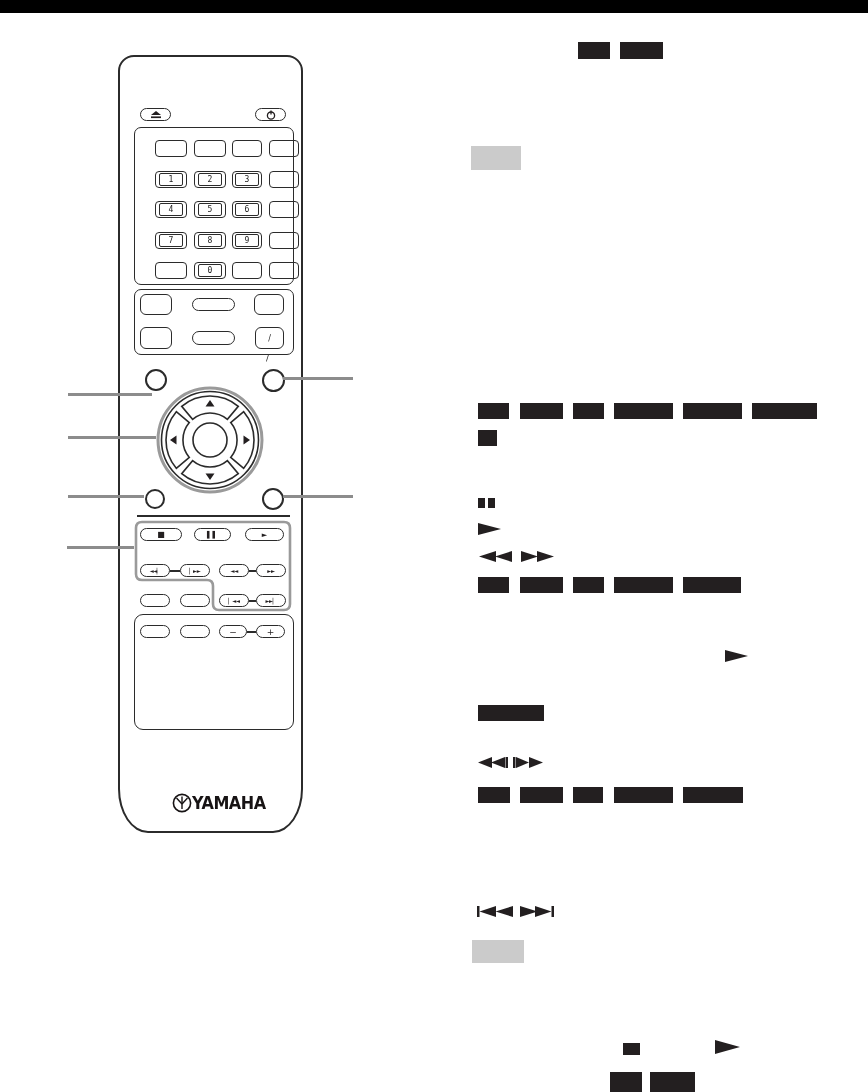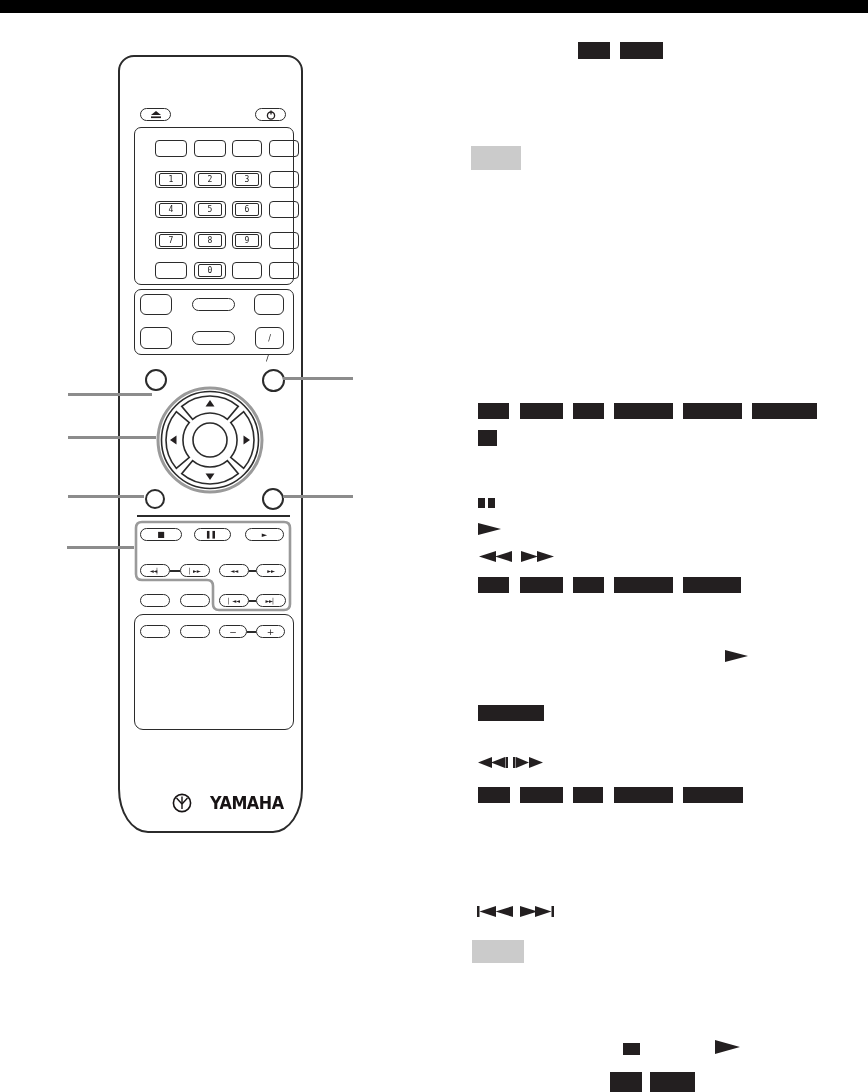--- a/index.html
+++ b/index.html
@@ -20,21 +20,21 @@
   .circ{position:absolute;border:2.1px solid #2b2b2b;border-radius:50%;box-sizing:border-box;background:#fff;}
   .key{position:absolute;border:1.6px solid #2b2b2b;border-radius:4px;box-sizing:border-box;
        display:flex;align-items:center;justify-content:center;}
   .key-inner{border:1.2px solid #2b2b2b;border-radius:2px;width:76%;height:70%;
              display:flex;align-items:center;justify-content:center;
              font:8px "DejaVu Sans Mono",monospace;color:#1a1a1a;}
   .tg{font-family:"DejaVu Sans",sans-serif;color:#231f20;text-align:center;line-height:10px;}
   .conn{position:absolute;height:1.7px;background:#2b2b2b;}
   .sep{position:absolute;background:#2b2b2b;}
   .slash-tick{position:absolute;font:9px "DejaVu Sans",sans-serif;color:#2b2b2b;}
-  .logo{position:absolute;display:flex;align-items:center;gap:18px;color:#171314;}
+  .logo{position:absolute;display:flex;align-items:center;gap:0;color:#171314;}
   .logo-text{font-family:"DejaVu Sans",sans-serif;font-weight:bold;font-size:16px;
              letter-spacing:-0.5px;transform:scaleY(1.05);}
   svg{display:block;}
 </style>
 </head>
 <body>
 
 <div class="page">
 
   <div class="topbar"></div>

